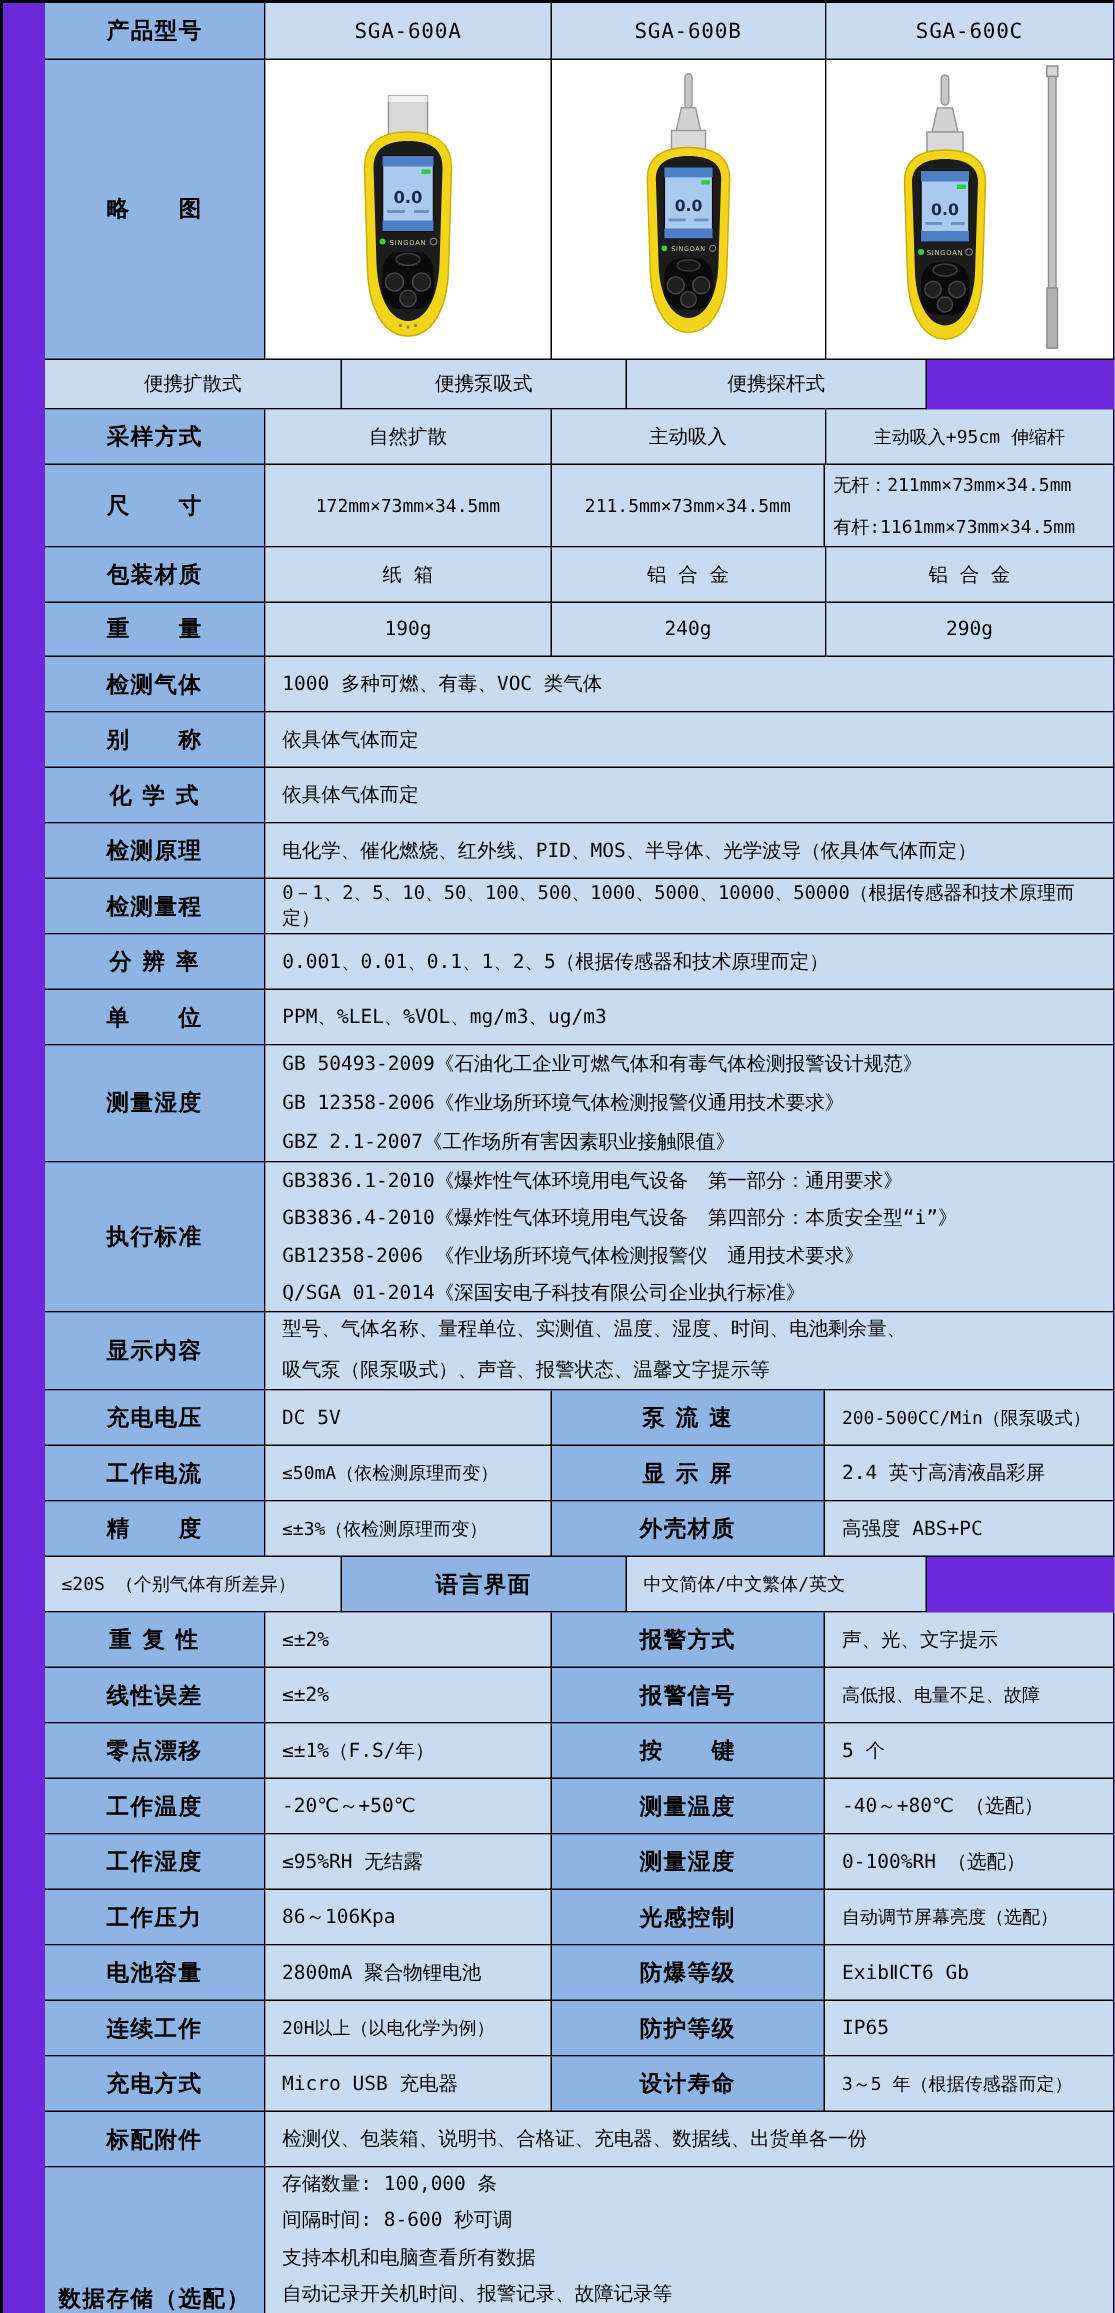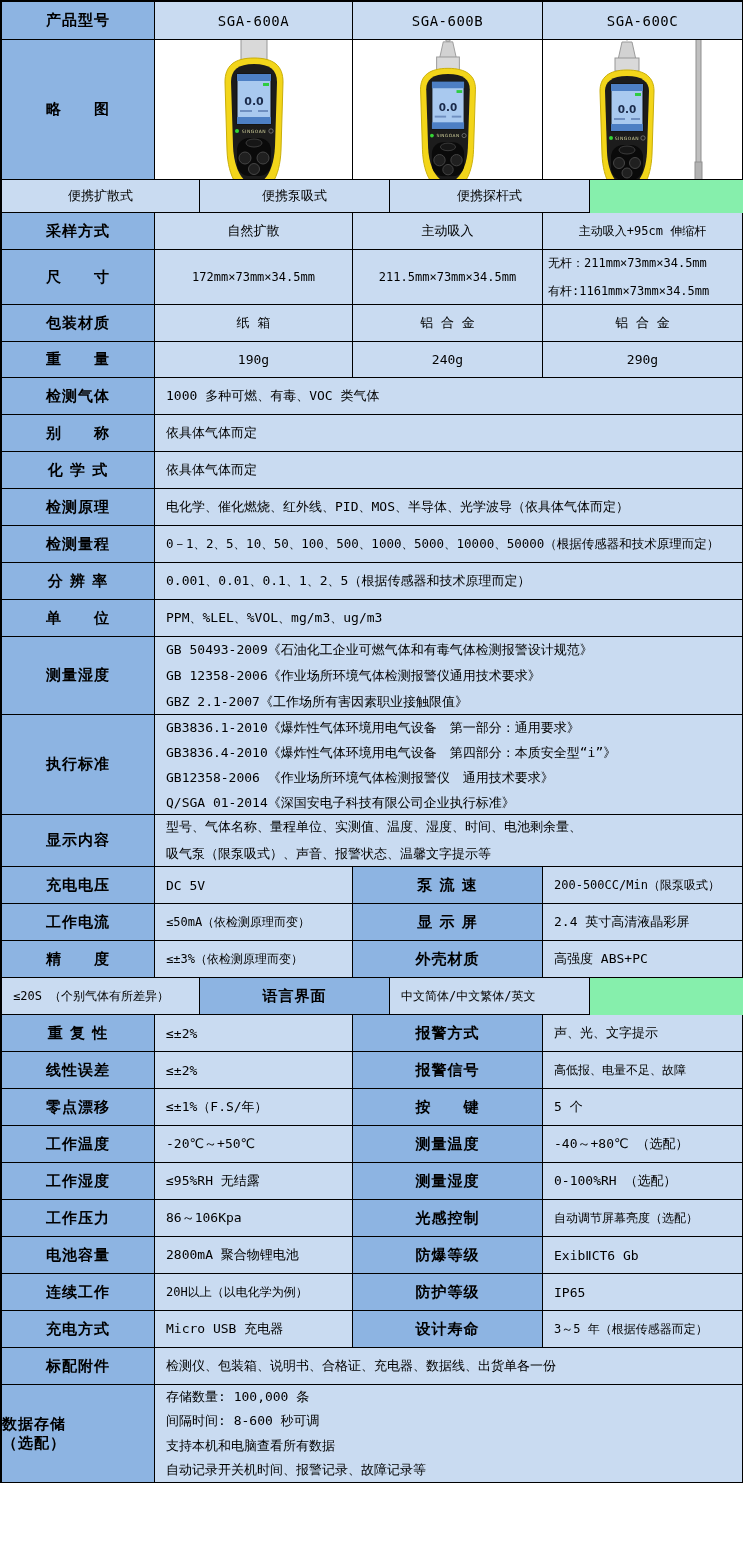--- a/index.html
+++ b/index.html
@@ -6,21 +6,22 @@
     --hblue:#8DB4E2;
     --lblue:#C9DBF1;
     --bd:#000;
   }
   html,body{margin:0;padding:0;background:#fff;}
   body{font-family:"DejaVu Sans","Liberation Sans",sans-serif;color:#000;}
   .spec-table{
     width:743px;box-sizing:border-box;
     border-top:2px solid var(--bd);
     border-left:2px solid var(--bd);
-    background:#86efac;
+    background:#6d28d9;
+    padding-left:28px;
   }
   .row{display:flex;}
   .cell{
     box-sizing:border-box;
     border-right:1px solid var(--bd);
     border-bottom:1px solid var(--bd);
     display:flex;align-items:center;justify-content:center;
     overflow:hidden;
   }
   .c0{width:153px;}
@@ -36,41 +37,41 @@
   }
   .lt{background:var(--lblue);}
   .white{background:#fff;}
   .val{
     font-family:"DejaVu Sans Mono","DejaVu Sans",sans-serif;
     font-size:13px;
   }
   .vleft{justify-content:flex-start;padding-left:11px;padding-right:4px;}
   .center{justify-content:center;text-align:center;}
   .col{flex-direction:column;align-items:flex-start;justify-content:space-between;}
-  .colc{flex-direction:column;align-items:flex-start;justify-content:center;}
+  .colc{align-items:flex-end;justify-content:center;}
   .line{line-height:25px;white-space:nowrap;}
   .line-sm{line-height:24px;white-space:nowrap;}
   .model{font-size:14px;letter-spacing:0.5px;}
   .dim{font-size:12px;}
   .dimc{font-size:12px;line-height:26px;}
   svg{display:block;}
 </style>
 </head>
 <body>
 
 <div class="spec-table">
 
   <div class="row" style="height:38px">
     <div class="cell c0 hdr">产品型号</div>
     <div class="cell c1 lt val model center">SGA-600A</div>
     <div class="cell c2 lt val model center">SGA-600B</div>
     <div class="cell c3 lt val model center">SGA-600C</div>
   </div>
 
-  <div class="row" style="height:140px">
+  <div class="row" style="height:200px">
     <div class="cell c0 hdr">略　　图</div>
 
     <div class="cell c1 white">
       <svg width="150" height="196" viewBox="0 0 150 196">
         <rect x="62" y="22" width="26" height="26" fill="#d9d9d9" stroke="#979797"></rect>
         <rect x="62" y="22" width="26" height="4" fill="#efefef"></rect>
         <path d="M75,46 C95,46 104,54 104,70 L102,138 C101,166 90,182 75,182 C60,182 49,166 48,138 L46,70 C46,54 55,46 75,46 Z" fill="#F2D51A" stroke="#C9AE08"></path>
         <path d="M75,52 C91,52 98,58 98,70 L96,134 C95,158 86,172 75,172 C64,172 55,158 54,134 L52,70 C52,58 59,52 75,52 Z" fill="#1c1c1c"></path>
         <rect x="58" y="62" width="34" height="50" fill="#A9C9EF" stroke="#0d0d0d"></rect>
         <rect x="58" y="62" width="34" height="7" fill="#4d7fc4"></rect>

